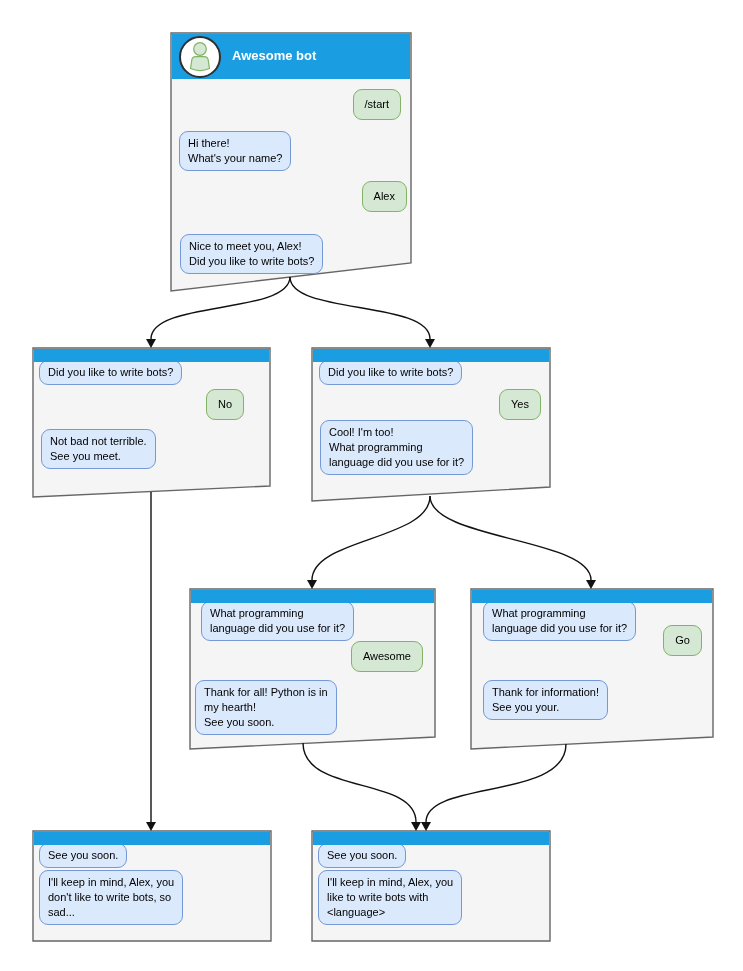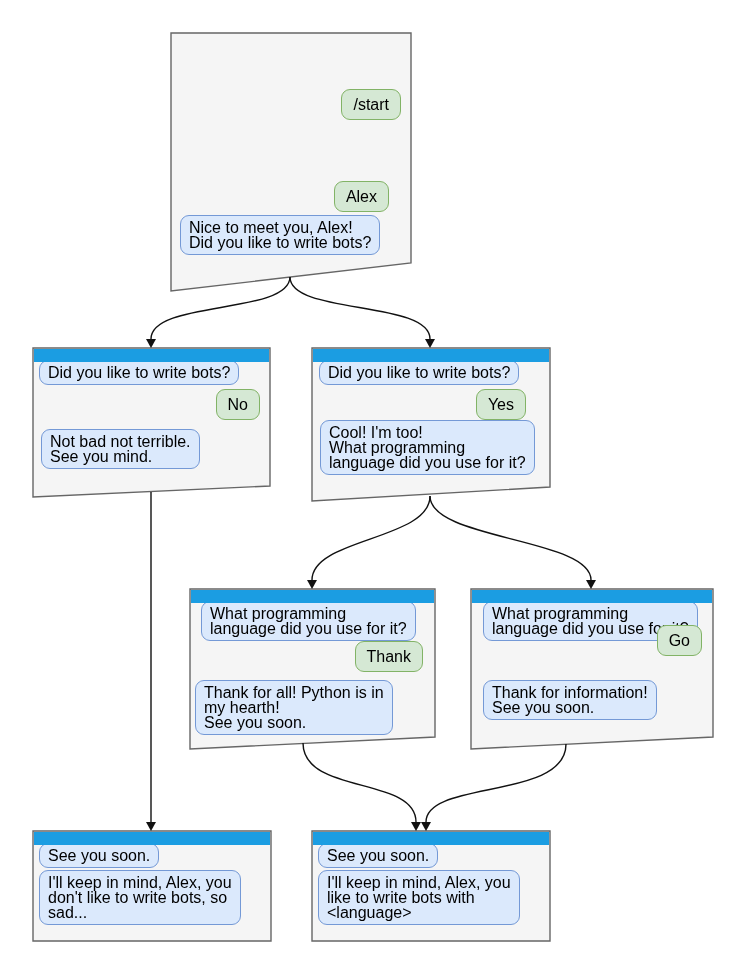--- a/index.html
+++ b/index.html
@@ -7,21 +7,21 @@
   .canvas{position:relative;width:743px;height:971px;background:#ffffff;overflow:hidden;}
   .layer{position:absolute;left:0;top:0;}
   .winpoly{fill:#f5f5f5;stroke:#666666;stroke-width:1.4;}
   .edge{fill:none;stroke:#111111;stroke-width:1.4;}
   .arrowhead{fill:#111111;stroke:none;}
   .win{position:absolute;}
   .winhead{position:absolute;left:1px;top:1px;right:1px;height:13px;background:#1b9de2;z-index:3;}
   .winhead--main{height:45px;}
   .title{position:absolute;left:60px;top:14px;color:#ffffff;font-weight:bold;font-size:13px;white-space:pre;}
   .avatar{position:absolute;left:6px;top:1px;}
-  .bubble{position:absolute;font-size:16px;line-height:15px;white-space:pre;border-radius:9px;padding:4px 8px;color:#000000;z-index:2;box-sizing:border-box;}
+  .bubble{position:absolute;font-size:11px;line-height:15px;white-space:pre;border-radius:9px;padding:4px 8px;color:#000000;z-index:2;box-sizing:border-box;}
   .bubble--bot{background:#dbe9fc;border:1px solid #7499d6;}
   .bubble--user{background:#d5e8d4;border:1px solid #82b366;padding:7px 11px;}
 </style>
 </head>
 <body>
 
 <div class="canvas">
 
   <svg class="layer" width="743" height="971" viewBox="0 0 743 971">
 
@@ -46,60 +46,70 @@
     <path class="edge" d="M151,492 L151,822"></path>
     <path class="arrowhead" d="M146,822 L156,822 L151,831 Z"></path>
 
     <path class="edge" d="M303,743 C303,795 416,776 416,822"></path>
     <path class="arrowhead" d="M411,822 L421,822 L416,831 Z"></path>
     <path class="edge" d="M566,744 C566,800 426,780 426,822"></path>
     <path class="arrowhead" d="M421,822 L431,822 L426,831 Z"></path>
   </svg>
 
   <div class="win" style="left:171px;top:33px;width:240px;height:258px">
+    <div class="winhead winhead--main">
+      <svg class="avatar" width="44" height="44" viewBox="0 0 44 44">
+        <circle cx="22" cy="22" r="20" fill="#ffffff" stroke="#2f2f2f" stroke-width="2"></circle>
+        <circle cx="22" cy="14" r="6.3" fill="#d5e8d4" stroke="#82b366" stroke-width="1.2"></circle>
+        <path d="M12.5 33.5 L13.8 25 Q14.3 21.7 17.8 21.7 L26.2 21.7 Q29.7 21.7 30.2 25 L31.5 33.5 Q26.5 35.6 22 35.6 Q17.5 35.6 12.5 33.5 Z" fill="#d5e8d4" stroke="#82b366" stroke-width="1.2"></path>
+      </svg>
+      <span class="title">Awesome bot</span>
+    </div>
     <div class="bubble bubble--user" style="right:10px;top:56px">/start</div>
-    <div class="bubble bubble--user" style="right:22px;top:148px">Alex</div>
-    <div class="bubble bubble--bot" style="left:9px;top:182px">Nice to meet you, Alex!
+    <div class="bubble bubble--bot" style="left:8px;top:98px">Hi there!
+What's your name?</div>
+    <div class="bubble bubble--user" style="right:4px;top:148px">Alex</div>
+    <div class="bubble bubble--bot" style="left:9px;top:201px">Nice to meet you, Alex!
 Did you like to write bots?</div>
   </div>
 
   <div class="win" style="left:33px;top:348px;width:237px;height:149px">
     <div class="winhead"></div>
     <div class="bubble bubble--bot" style="left:6px;top:12px">Did you like to write bots?</div>
-    <div class="bubble bubble--user" style="right:10px;top:41px">No</div>
+    <div class="bubble bubble--user" style="right:26px;top:41px">No</div>
     <div class="bubble bubble--bot" style="left:8px;top:81px">Not bad not terrible.
-See you mind.</div>
+See you meet.</div>
   </div>
 
   <div class="win" style="left:312px;top:348px;width:238px;height:153px">
     <div class="winhead"></div>
     <div class="bubble bubble--bot" style="left:7px;top:12px">Did you like to write bots?</div>
-    <div class="bubble bubble--user" style="right:24px;top:41px">Yes</div>
+    <div class="bubble bubble--user" style="right:9px;top:41px">Yes</div>
     <div class="bubble bubble--bot" style="left:8px;top:72px">Cool! I'm too!
 What programming
 language did you use for it?</div>
   </div>
 
   <div class="win" style="left:190px;top:589px;width:245px;height:160px">
     <div class="winhead"></div>
     <div class="bubble bubble--bot" style="left:11px;top:12px">What programming
 language did you use for it?</div>
-    <div class="bubble bubble--user" style="right:12px;top:52px">Thank</div>
+    <div class="bubble bubble--user" style="right:12px;top:52px">Awesome</div>
     <div class="bubble bubble--bot" style="left:5px;top:91px">Thank for all! Python is in
 my hearth!
 See you soon.</div>
   </div>
 
   <div class="win" style="left:471px;top:589px;width:242px;height:160px">
     <div class="winhead"></div>
     <div class="bubble bubble--bot" style="left:12px;top:12px">What programming
 language did you use for it?</div>
     <div class="bubble bubble--user" style="right:11px;top:36px">Go</div>
     <div class="bubble bubble--bot" style="left:12px;top:91px">Thank for information!
-See you soon.</div>
+See you your.</div>
   </div>
 
   <div class="win" style="left:33px;top:831px;width:238px;height:110px">
     <div class="winhead"></div>
     <div class="bubble bubble--bot" style="left:6px;top:12px">See you soon.</div>
     <div class="bubble bubble--bot" style="left:6px;top:39px">I'll keep in mind, Alex, you
 don't like to write bots, so
 sad...</div>
   </div>
 

